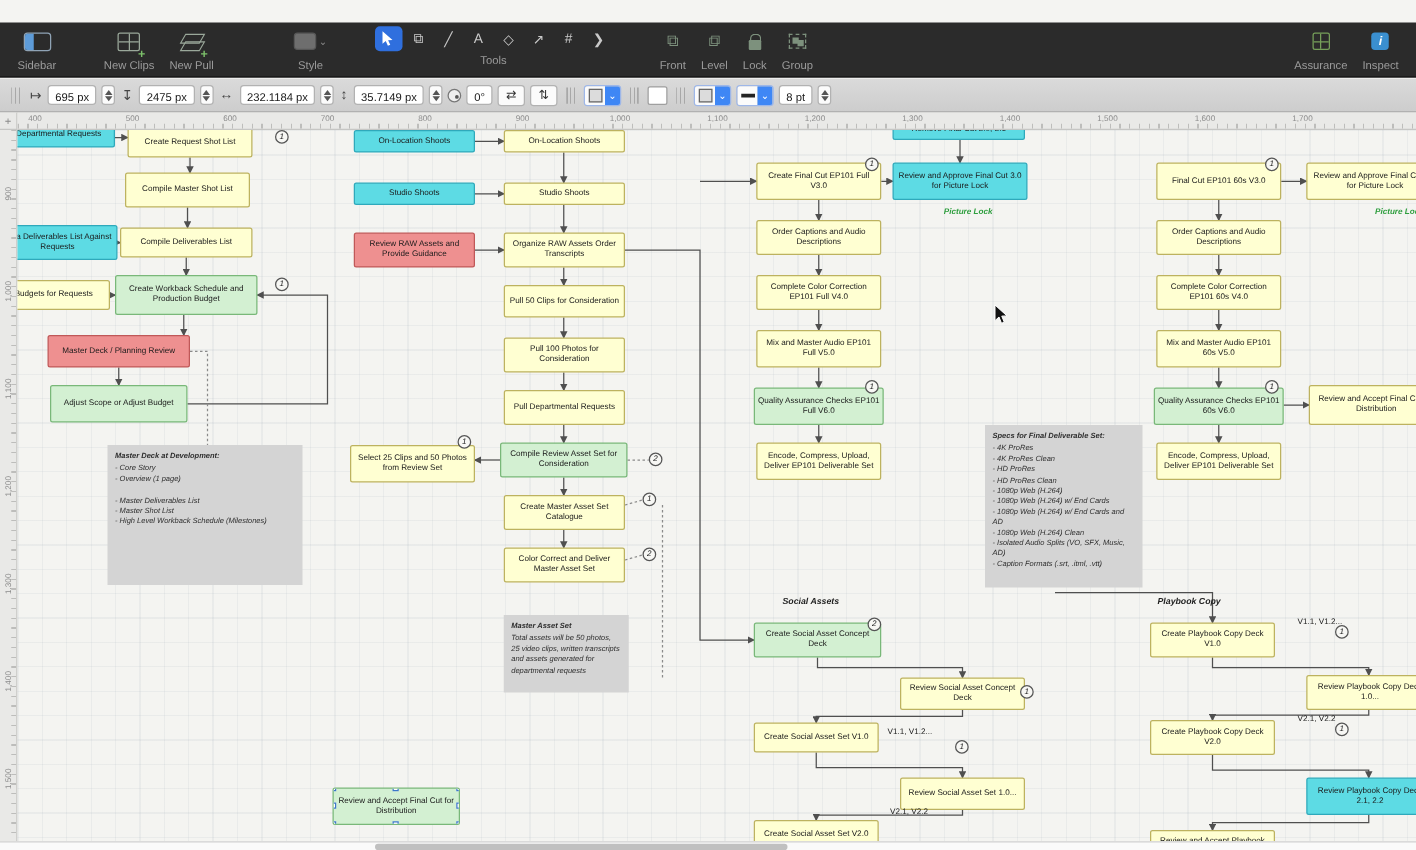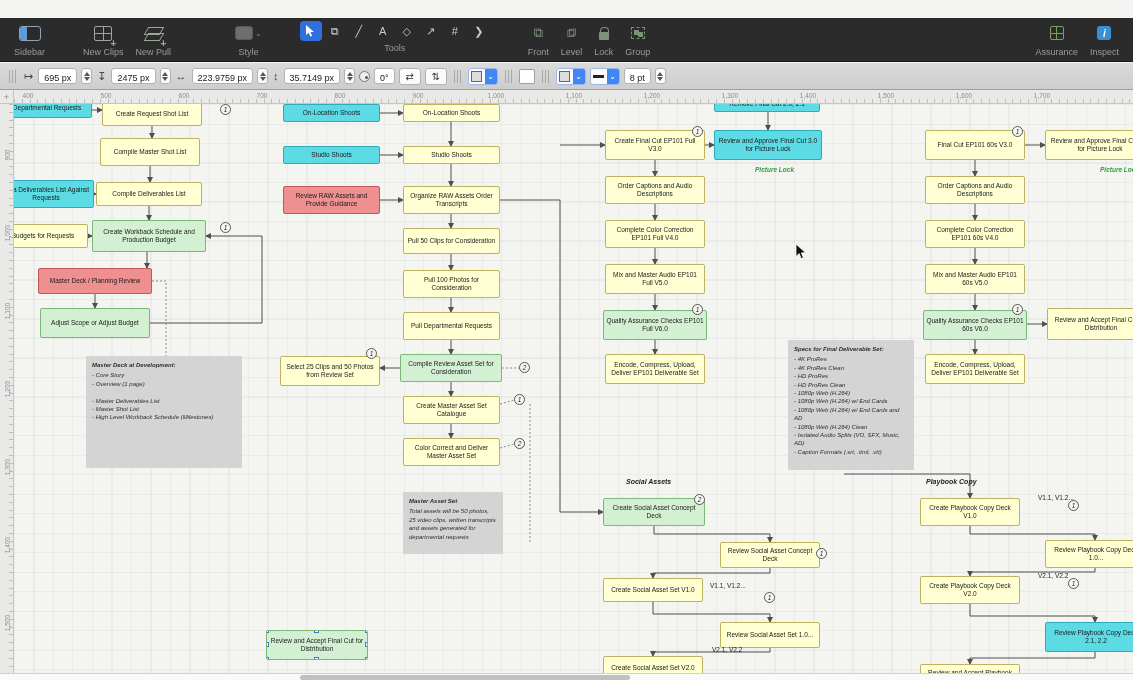--- a/index.html
+++ b/index.html
@@ -246,21 +246,21 @@
     <span class="fb-ic">↧</span>
     <span class="fb-box">
         <span>2475 px</span>
       </span>
     <span class="stepper">
         <i class="up"></i>
         <i class="dn"></i>
       </span>
     <span class="fb-ic">↔</span>
     <span class="fb-box">
-        <span>223.9759 px</span>
+        <span>232.1184 px</span>
       </span>
     <span class="stepper">
         <i class="up"></i>
         <i class="dn"></i>
       </span>
     <span class="fb-ic">↕</span>
     <span class="fb-box">
         <span>35.7149 px</span>
       </span>
     <span class="stepper">

